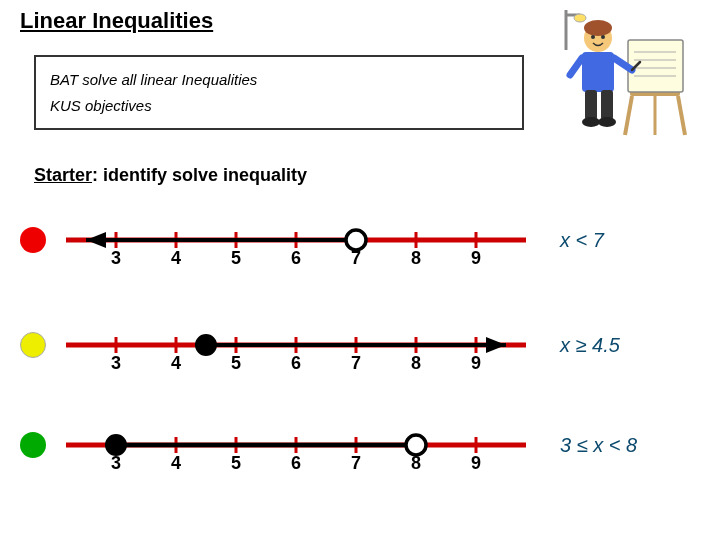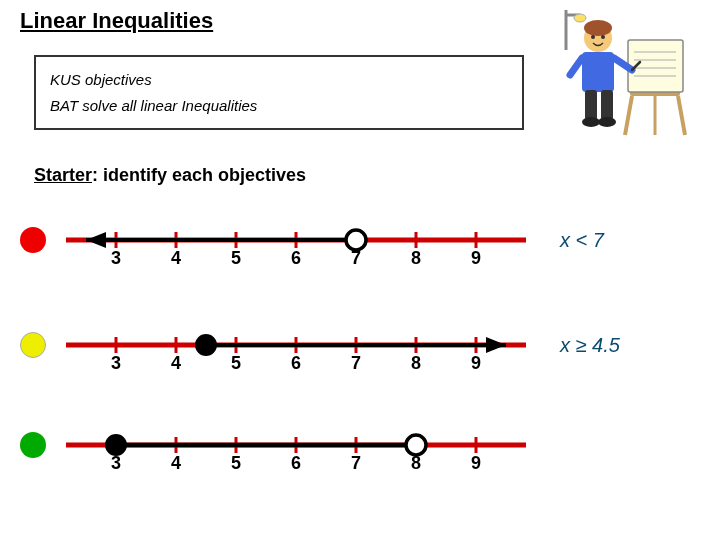--- a/index.html
+++ b/index.html
@@ -106,22 +106,22 @@
       color: #0c4a6e;
       white-space: nowrap;
     }
   </style>
 </head>
 <body>
 
 <div id="page-title">Linear Inequalities</div>
 
 <div id="objectives-box">
+  <div>BAT solve all linear Inequalities</div>
   <div>KUS objectives</div>
-  <div>BAT solve all linear Inequalities</div>
 </div>
 
 <div id="teacher-img">
   <svg class="teacher-svg" viewBox="0 0 130 130" xmlns="http://www.w3.org/2000/svg">
 
     <rect x="70" y="80" width="50" height="6" fill="#c8a060" rx="2"></rect>
     <line x1="72" y1="86" x2="65" y2="125" stroke="#c8a060" stroke-width="4"></line>
     <line x1="118" y1="86" x2="125" y2="125" stroke="#c8a060" stroke-width="4"></line>
     <line x1="95" y1="86" x2="95" y2="125" stroke="#c8a060" stroke-width="3"></line>
 
@@ -154,21 +154,21 @@
     <ellipse cx="31" cy="112" rx="9" ry="5" fill="#222"></ellipse>
     <ellipse cx="47" cy="112" rx="9" ry="5" fill="#222"></ellipse>
 
     <line x1="6" y1="0" x2="6" y2="40" stroke="#888" stroke-width="3"></line>
     <line x1="6" y1="5" x2="20" y2="5" stroke="#888" stroke-width="3"></line>
     <ellipse cx="20" cy="8" rx="6" ry="4" fill="#ffe066" stroke="#aaa" stroke-width="1"></ellipse>
   </svg>
 </div>
 
 <div id="starter-label">
-  <span class="underline">Starter</span><span>: identify each objectives</span>
+  <span class="underline">Starter</span><span>: identify solve inequality</span>
 </div>
 
 <div class="nl-row nl-row-1">
   <div class="dot-indicator dot-red"></div>
   <div class="nl-container">
     <svg class="nl-svg" viewBox="0 0 480 60" xmlns="http://www.w3.org/2000/svg">
 
       <line x1="10" y1="30" x2="470" y2="30" stroke="#cc0000" stroke-width="5"></line>
 
       <line x1="60" y1="22" x2="60" y2="38" stroke="#cc0000" stroke-width="3"></line>
@@ -250,13 +250,14 @@
       <line x1="420" y1="22" x2="420" y2="38" stroke="#cc0000" stroke-width="3"></line>
       <text x="420" y="54" text-anchor="middle" font-size="18" font-weight="bold" fill="#000">9</text>
 
       <line x1="60" y1="30" x2="360" y2="30" stroke="#000" stroke-width="4.5"></line>
 
       <circle cx="60" cy="30" r="10" fill="#000" stroke="#000" stroke-width="2"></circle>
 
       <circle cx="360" cy="30" r="10" fill="white" stroke="#000" stroke-width="3.5"></circle>
     </svg>
   </div>
+  <div class="inequality-label">3 ≤ <i>x</i> &lt; 8</div>
 </div>
 
 </body></html>

